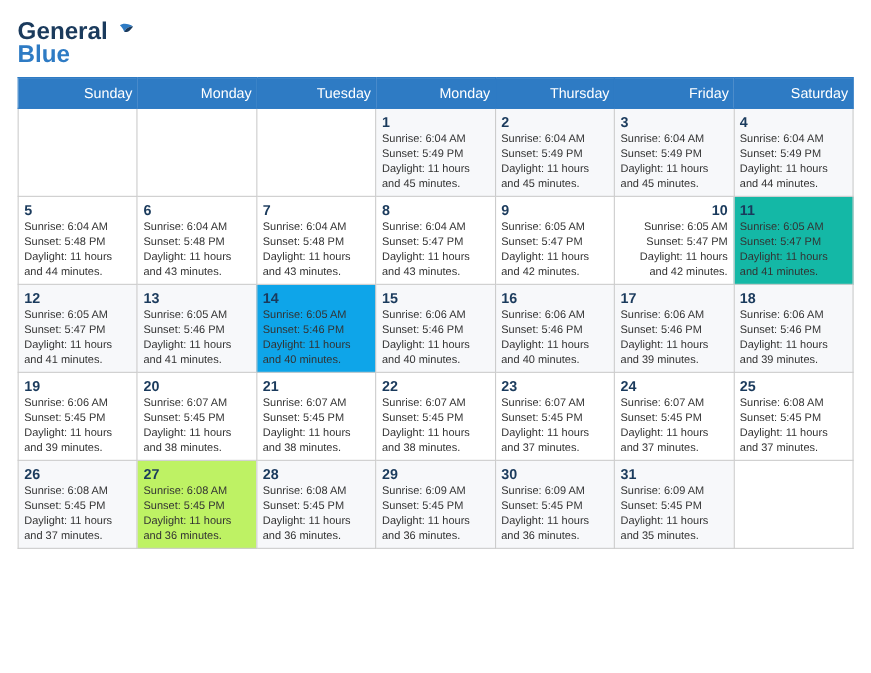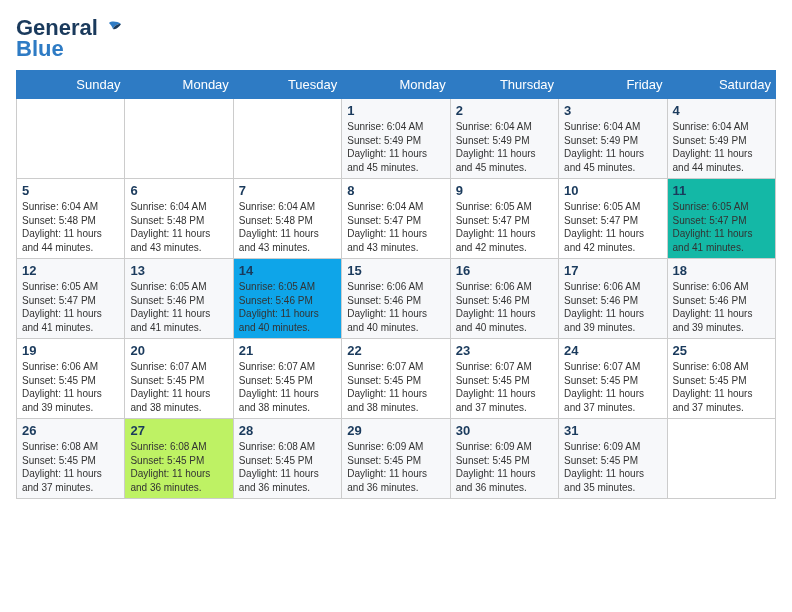--- a/index.html
+++ b/index.html
@@ -172,21 +172,21 @@
           <div class="day-info" style="white-space: pre-line;">Sunrise: 6:04 AM
 Sunset: 5:47 PM
 Daylight: 11 hours and 43 minutes.</div>
         </td>
         <td style="background: rgb(255, 255, 255);">
           <div class="day-number">9</div>
           <div class="day-info" style="white-space: pre-line;">Sunrise: 6:05 AM
 Sunset: 5:47 PM
 Daylight: 11 hours and 42 minutes.</div>
         </td>
-        <td style="background: rgb(255, 255, 255);">
+        <td style="background: rgb(255, 255, 255); text-align: right;">
           <div class="day-number">10</div>
           <div class="day-info" style="white-space: pre-line;">Sunrise: 6:05 AM
 Sunset: 5:47 PM
 Daylight: 11 hours and 42 minutes.</div>
         </td>
         <td style="background: #14b8a6;">
           <div class="day-number">11</div>
           <div class="day-info" style="white-space: pre-line;">Sunrise: 6:05 AM
 Sunset: 5:47 PM
 Daylight: 11 hours and 41 minutes.</div>

